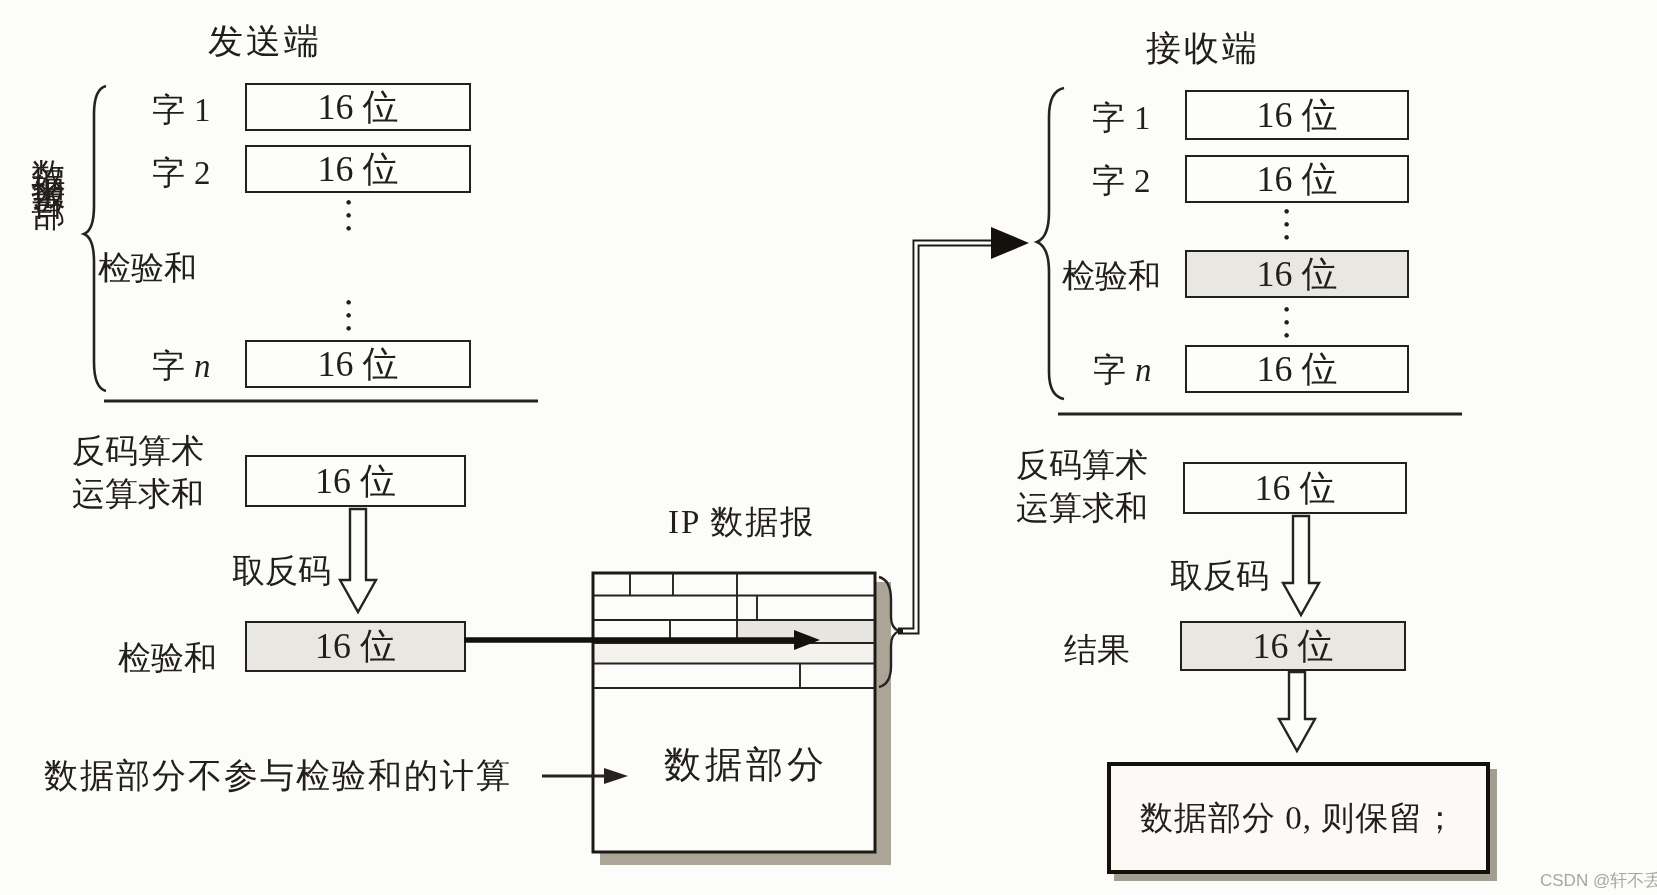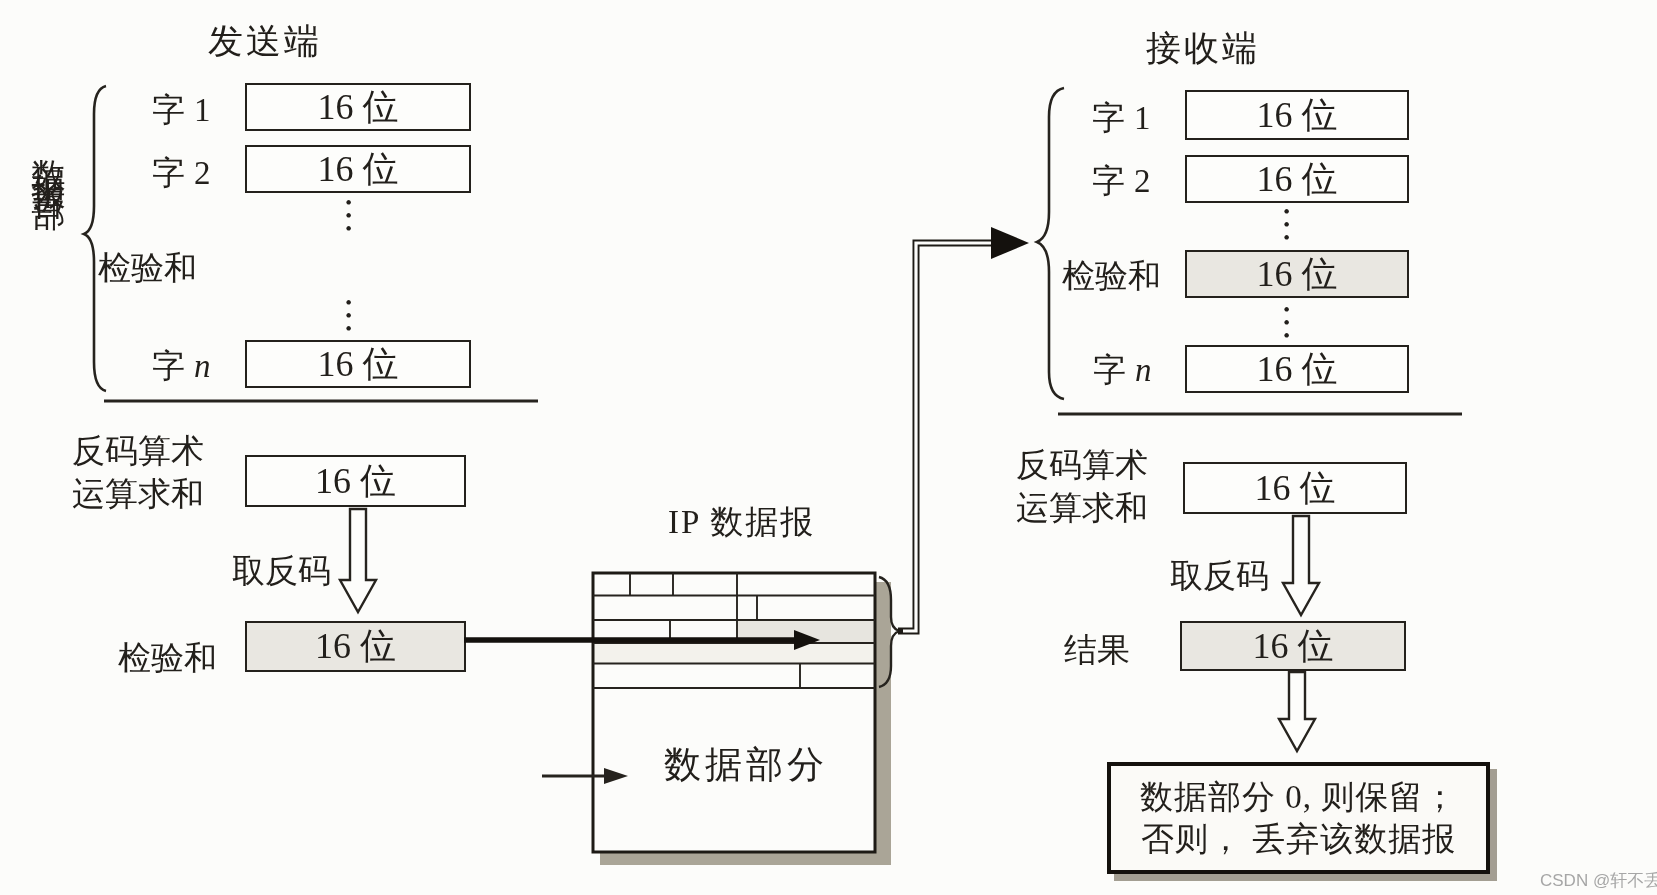--- a/index.html
+++ b/index.html
@@ -78,20 +78,21 @@
       <span>16 位</span>
     </div>
 
   <div class="lbl" style="left:232px;top:553px;">取反码</div>
 
   <div class="lbl" style="left:118px;top:640px;">检验和</div>
   <div class="vbox shaded" style="left:245px;top:621px;width:217px;height:47px;">
       <span>16 位</span>
     </div>
 
+  <div class="lbl note" style="left:44px;top:757px;">数据部分不参与检验和的计算</div>
 
   <div class="lbl" style="left:668px;top:504px;font-size:33px;letter-spacing:2px;z-index:2;">IP 数据报</div>
   <div class="lbl" style="left:664px;top:744px;font-size:37px;letter-spacing:4px;z-index:2;">数据部分</div>
 
   <div class="lbl title abs" style="left:1146px;top:29px;">接收端</div>
 
   <div class="lbl" style="left:1092px;top:100px;"><span>字</span><span class="num">1</span></div>
   <div class="vbox" style="left:1185px;top:90px;width:220px;height:46px;">
       <span>16 位</span>
     </div>
@@ -131,21 +132,20 @@
 
   <div class="lbl" style="left:1170px;top:558px;">取反码</div>
 
   <div class="lbl" style="left:1064px;top:632px;">结果</div>
   <div class="vbox shaded" style="left:1180px;top:621px;width:222px;height:46px;">
       <span>16 位</span>
     </div>
 
   <div class="decision">
     <div>数据部分 0, 则保留；</div>
-    <div>否则， 丢弃该数据报</div>
   </div>
 
   <div class="watermark">CSDN @轩不丢</div>
 
   <svg class="overlay" width="1657" height="895" viewBox="0 0 1657 895">
 
     <path d="M 106,86 Q 94,89 94,114 L 94,206 Q 94,230 84,234 Q 94,238 94,262 L 94,362 Q 94,388 106,391" fill="none" stroke="#26231e" stroke-width="2.6"></path>
 
     <line x1="104" y1="401" x2="538" y2="401" stroke="#26231e" stroke-width="2.8"></line>
 

